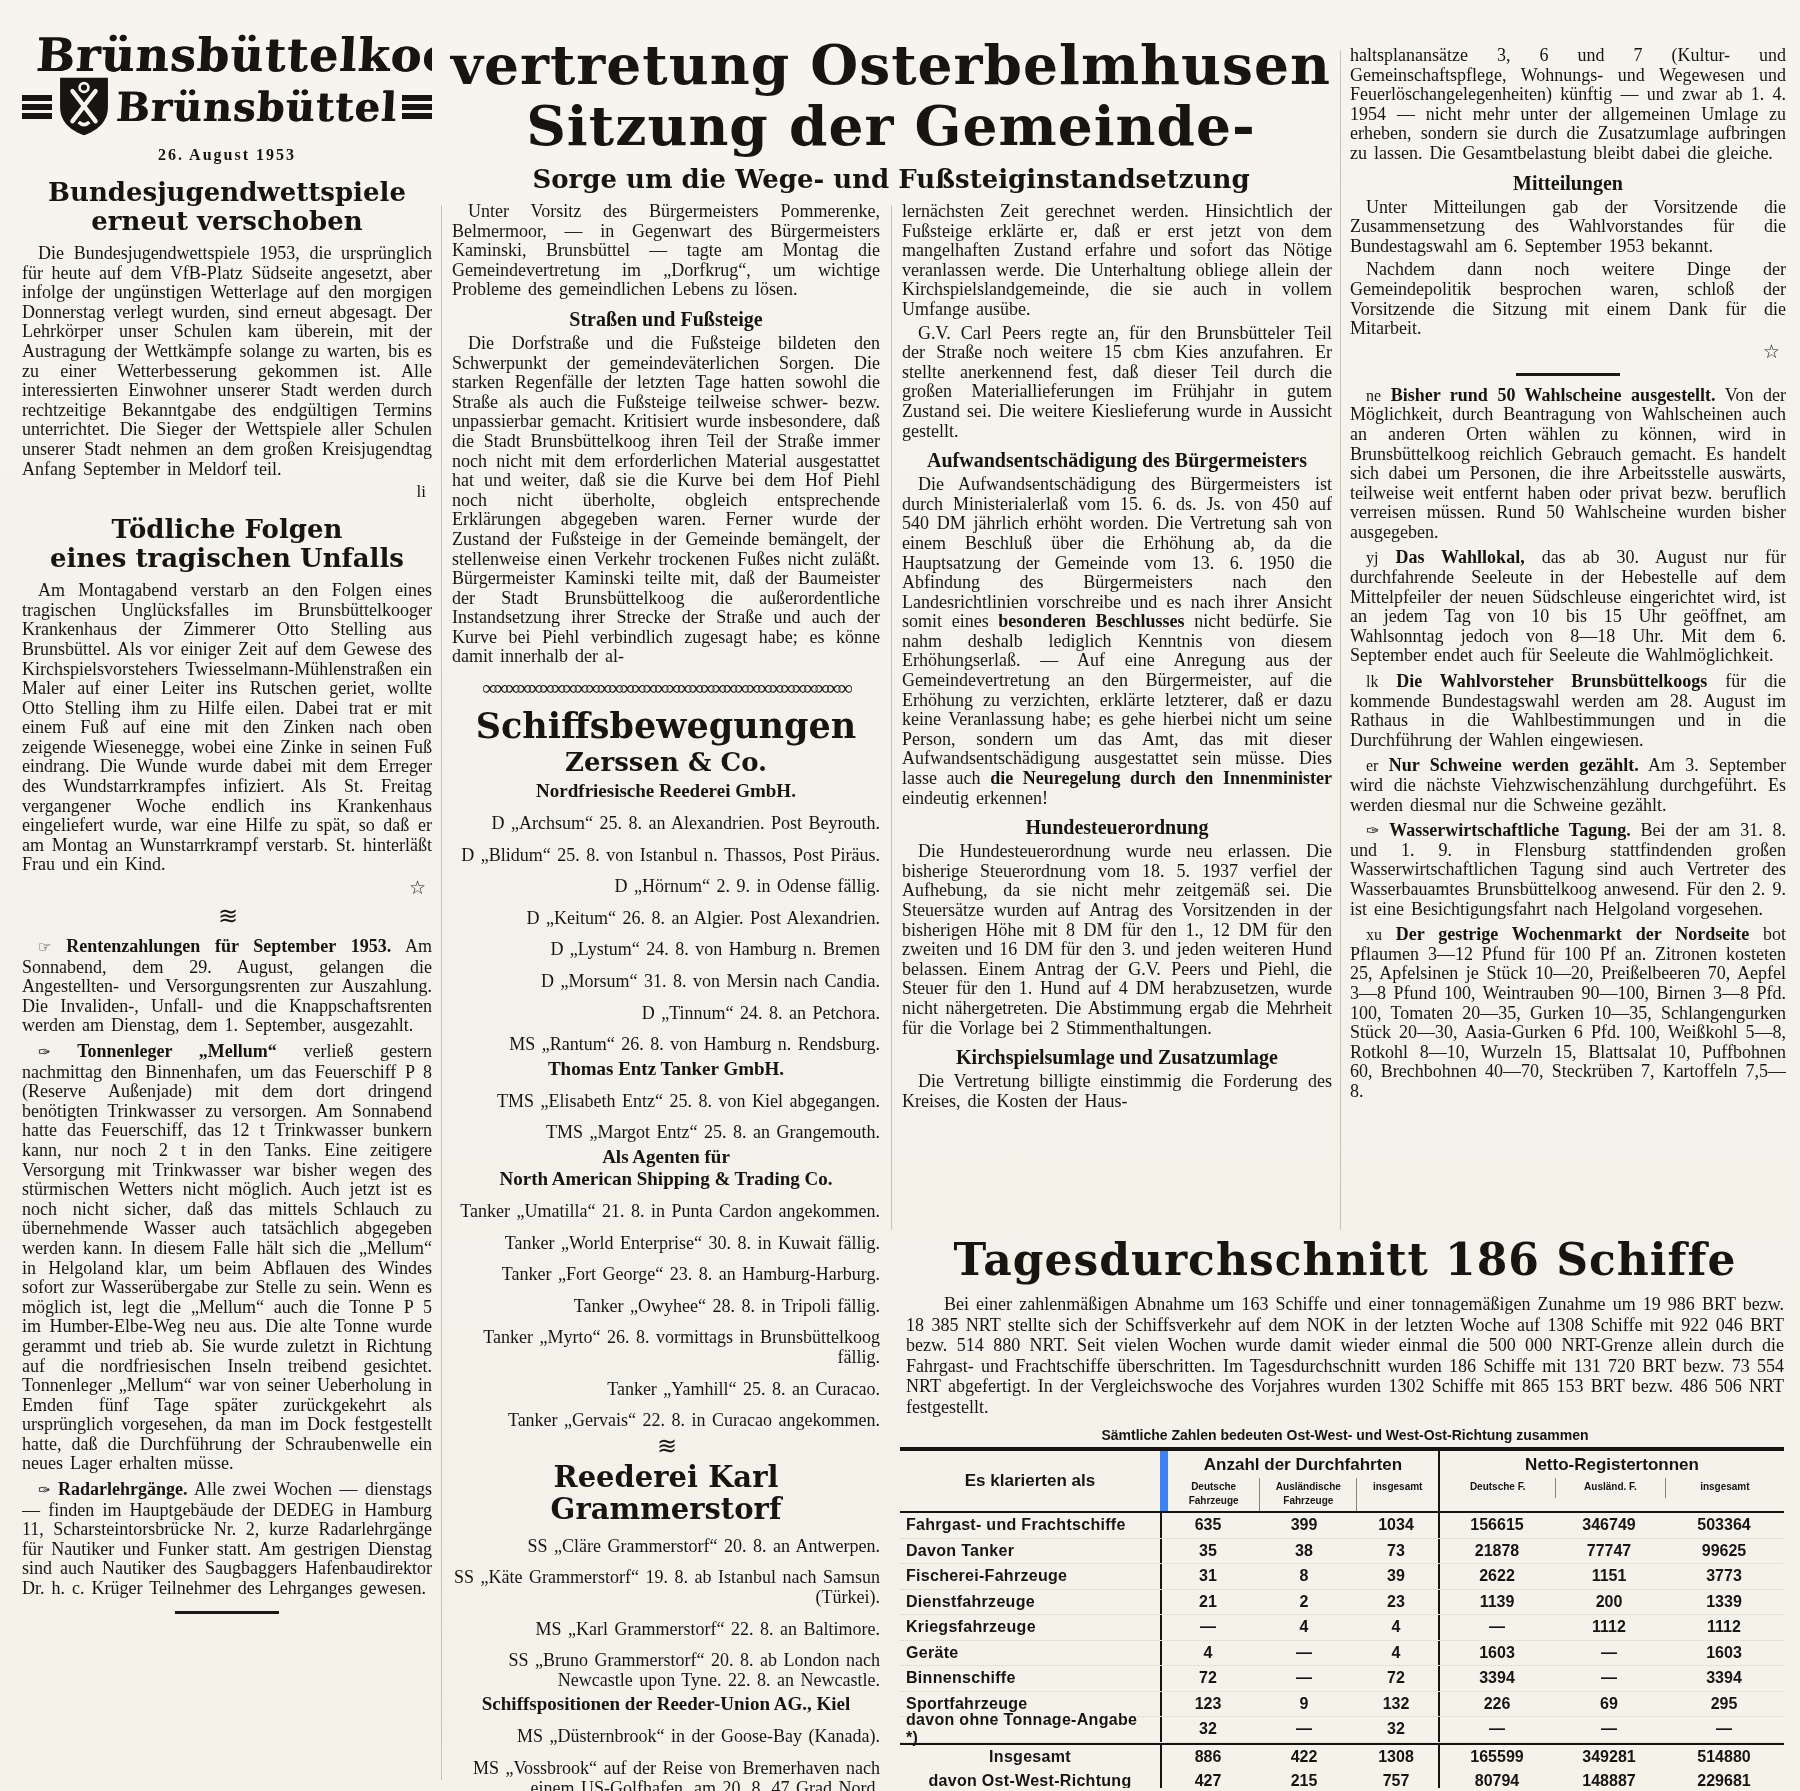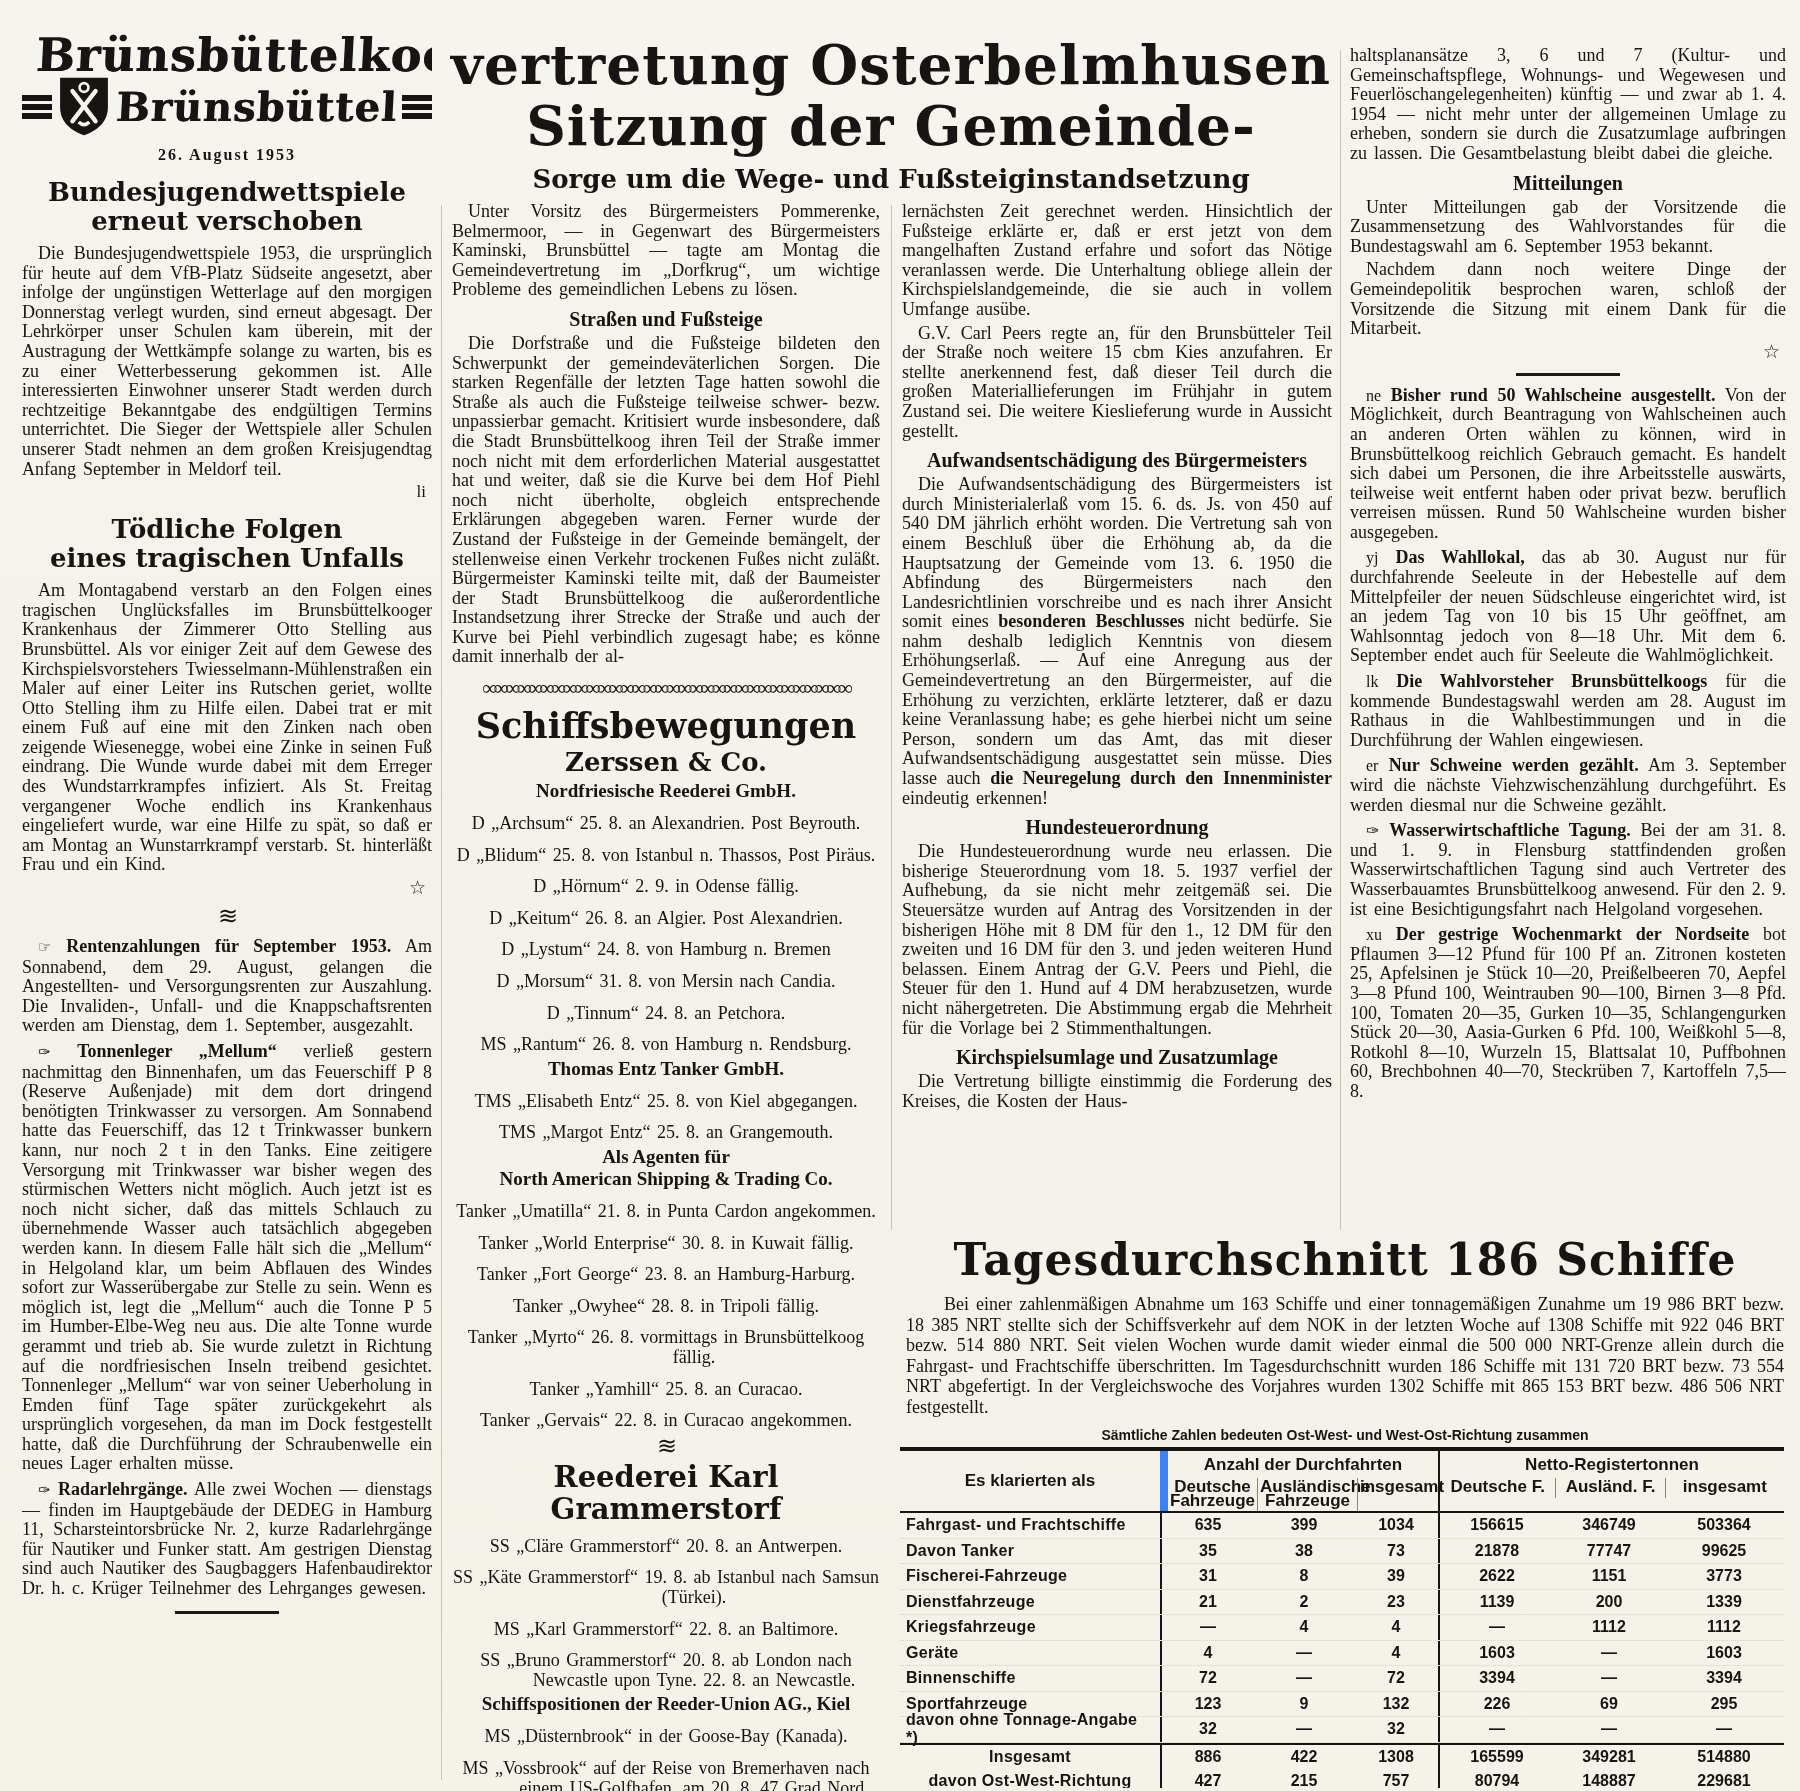--- a/index.html
+++ b/index.html
@@ -33,39 +33,39 @@
   .signline{text-align:right;font-size:17px;line-height:18px;margin:0 6px 4px 0;}
   .star{font-size:19px;}
   .wave{text-align:center;font-size:24px;line-height:22px;letter-spacing:-2px;margin:8px 0 10px 0;}
   .chain{white-space:nowrap;overflow:hidden;text-align:center;font-size:21px;font-weight:bold;
     letter-spacing:-3.5px;line-height:22px;margin:10px 0 8px 0;}
   .marker{font-size:15px;letter-spacing:0;}
   .code{font-size:16px;}
   .brief{margin-bottom:6px;}
   .bighead{font-family:"DejaVu Serif",serif;font-weight:bold;font-size:55px;line-height:61px;letter-spacing:1px;}
   .subhead{font-weight:bold;font-size:26px;line-height:30px;margin-top:8px;font-family:"DejaVu Serif",serif;}
-  .ship{font-size:18px;line-height:19.6px;padding-left:56px;text-indent:-56px;text-align:center;margin-bottom:1px;word-spacing:2px;margin-top:12px;}
+  .ship{font-size:18px;line-height:19.6px;padding-left:56px;text-indent:-56px;text-align:right;margin-bottom:1px;word-spacing:2px;margin-top:12px;}
   .shiptitle{font-family:"DejaVu Serif",serif;font-weight:bold;font-size:35px;line-height:38px;text-align:center;margin:4px 0 2px 0;}
   .agency{font-size:26px;line-height:30px;text-align:center;font-weight:bold;font-family:"DejaVu Serif",serif;margin-bottom:2px;}
   .gheading{font-weight:bold;font-size:19px;line-height:22px;text-align:center;margin:3px 0 3px 0;}
   .karlhead{font-family:"DejaVu Serif",serif;font-weight:bold;font-size:29px;line-height:32px;text-align:center;margin:4px 0 4px 0;}
   .hr-short{width:104px;border-top:3px solid #1b1815;margin:12px auto 10px auto;}
   .dailyhead{font-family:"DejaVu Serif",serif;font-weight:bold;font-size:44px;line-height:48px;letter-spacing:1px;margin:0 0 10px 0;}
   .dailypara{font-size:18px;line-height:20.5px;text-align:justify;text-indent:38px;word-spacing:2px;padding:0 6px;}
   .tcaption{font-family:"Liberation Sans",sans-serif;font-weight:bold;font-size:14px;margin:10px 0 4px 0;}
   .ttable{width:884px;border-top:4px solid #171412;border-bottom:3px solid #171412;
     font-family:"Liberation Sans",sans-serif;text-align:left;}
   .thead{display:flex;border-bottom:2.5px solid #171412;}
   .th-label{width:260px;display:flex;align-items:center;justify-content:center;font-size:17px;font-weight:bold;}
   .group{box-sizing:border-box;}
   .g1{width:278px;border-left:8px solid #3b82f6;}
   .g2{width:346px;border-left:2px solid #171412;}
   .gh{font-size:17px;font-weight:bold;text-align:center;padding-top:4px;}
   .subs{display:flex;margin-top:3px;}
-  .sh{font-size:17px;line-height:13.5px;font-weight:bold;text-align:center;padding:2px 2px 4px 2px;box-sizing:border-box;}
+  .sh{font-size:10px;line-height:13.5px;font-weight:bold;text-align:center;padding:2px 2px 4px 2px;box-sizing:border-box;}
   .sh + .sh{border-left:1px solid #8a8477;}
   .w1{width:94px;}.w2{width:100px;}.w3{width:84px;}
   .w4{width:116px;}.w5{width:110px;}.w6{width:120px;}
   .tr{display:flex;align-items:center;height:24.5px;}
   .rows .tr{border-bottom:1px dotted #d8d2c3;}
   .td{box-sizing:border-box;padding:0 6px;font-size:16px;}
   .td.label{width:260px;font-size:16px;font-weight:bold;letter-spacing:0.3px;}
   .td.num{text-align:center;font-weight:bold;}
   .n1{width:94px;border-left:2px solid #171412;align-self:stretch;display:flex;align-items:center;justify-content:center;}
   .n2{width:100px;}.n3{width:84px;}

